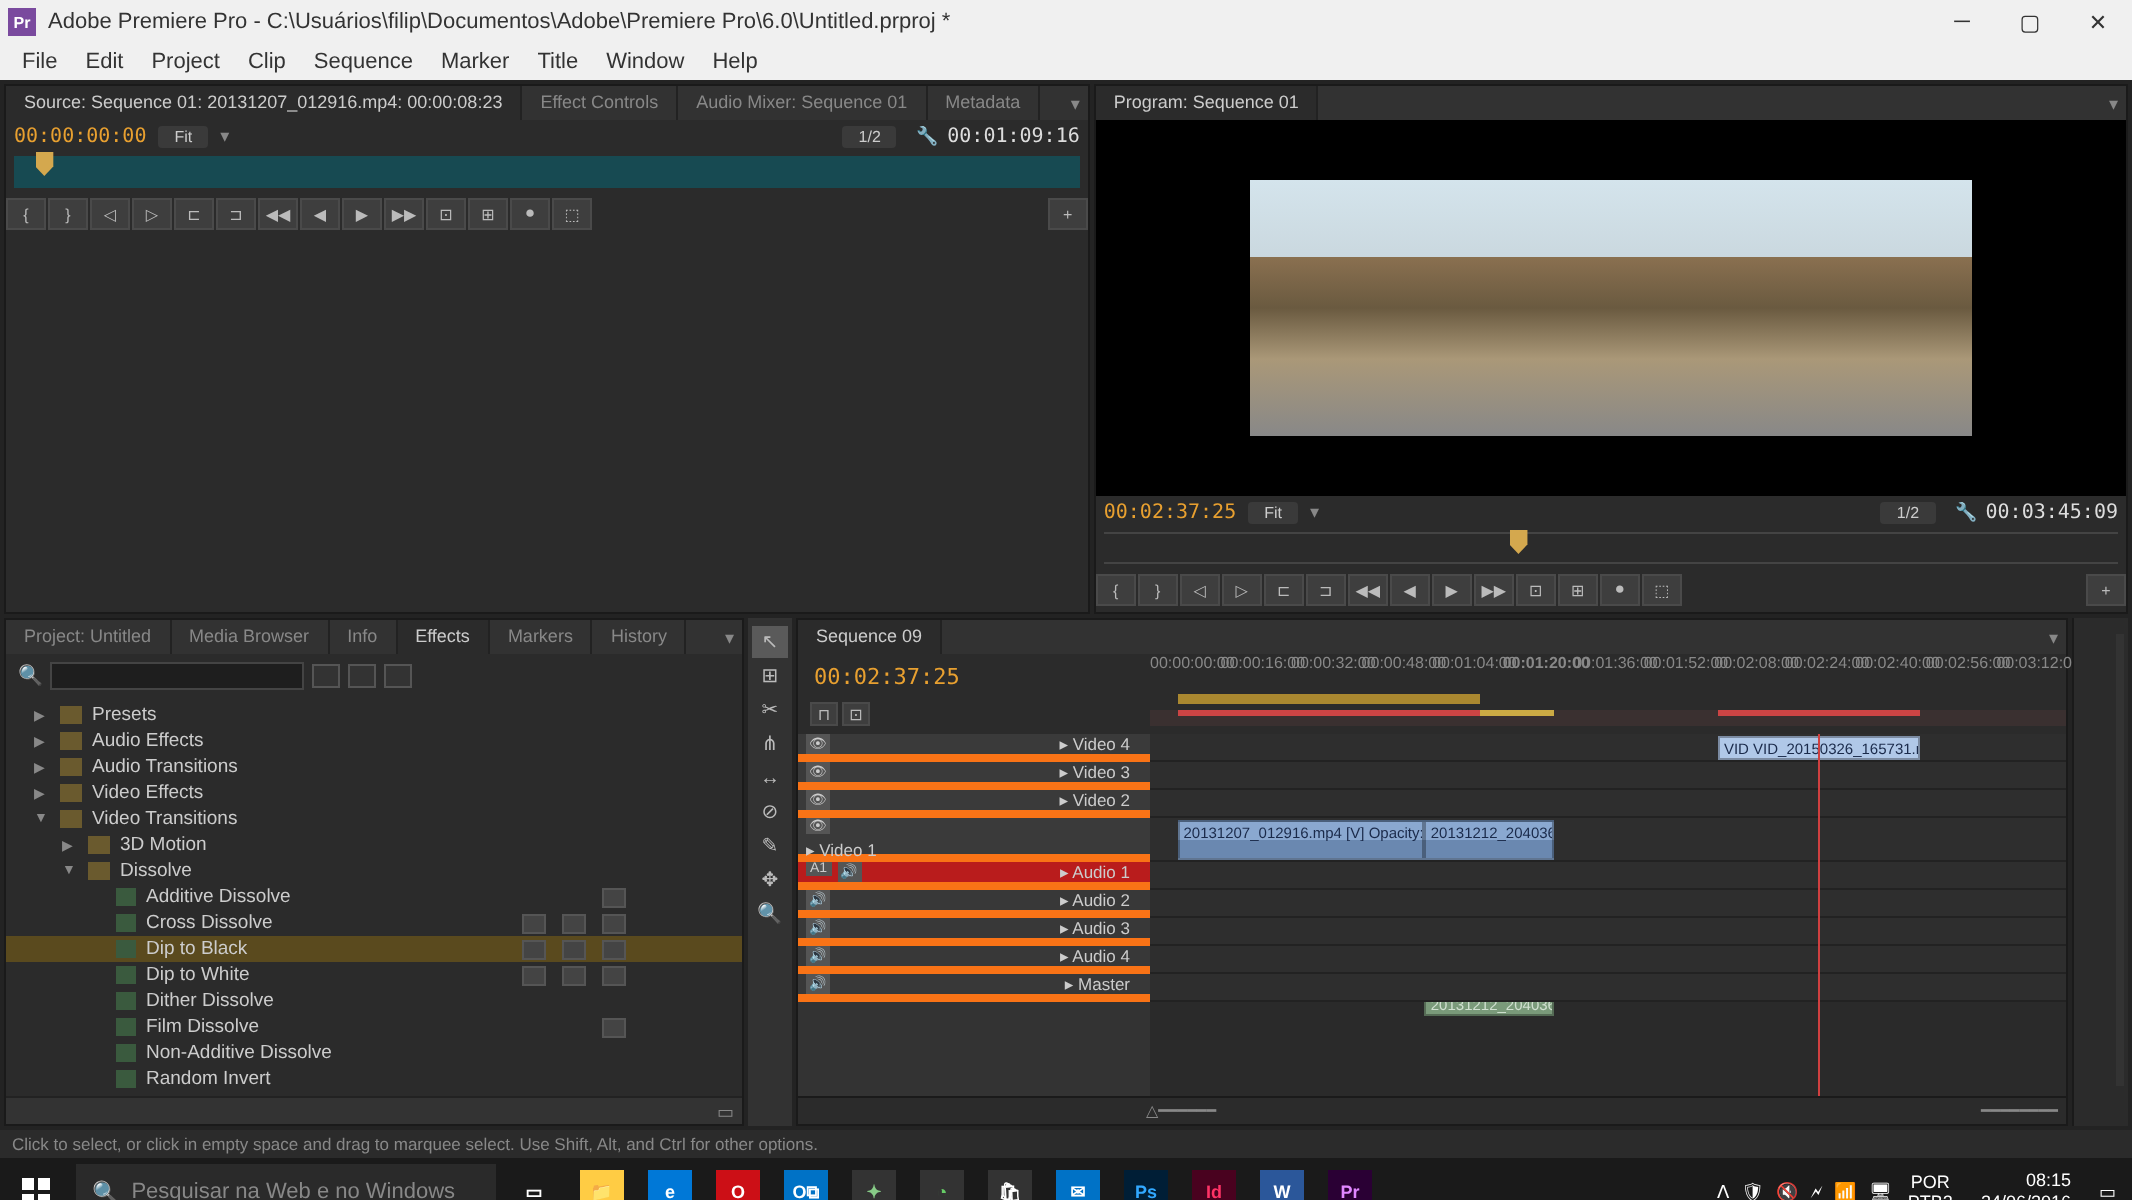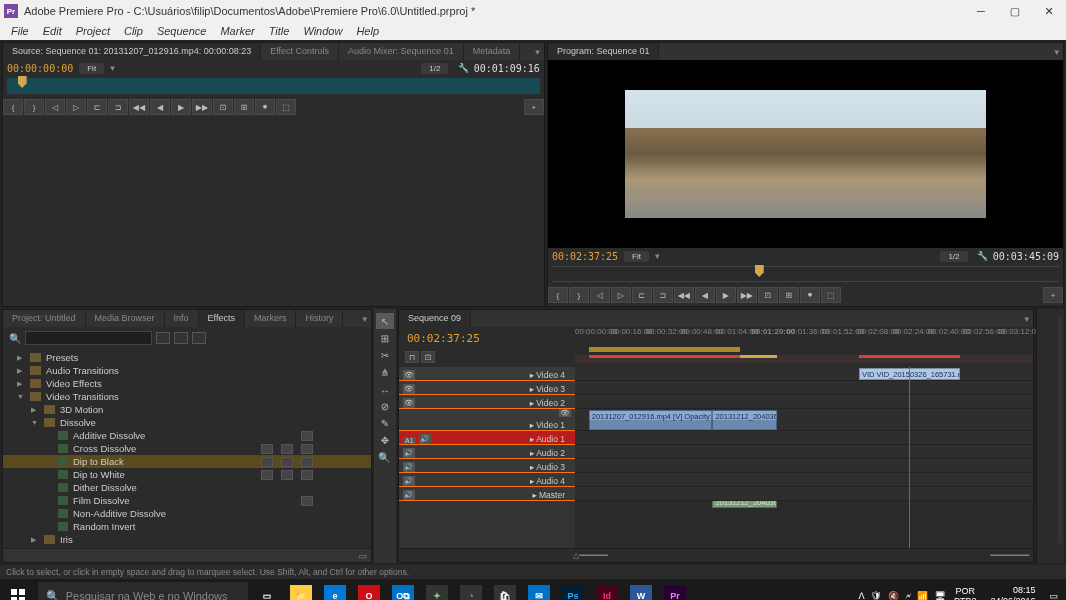--- a/index.html
+++ b/index.html
@@ -5,21 +5,21 @@
 * { margin: 0; padding: 0; box-sizing: border-box; font-family: "Segoe UI", Tahoma, sans-serif; }
 body { background: #232323; color: #ccc; font-size: 10px; width: 1066px; height: 600px; overflow: hidden; user-select: none; }
 
 
 .titlebar { height: 22px; background: #f0f0f0; display: flex; align-items: center; padding-left: 4px; color: #333; font-size: 11px; }
 .titlebar .app-icon { width: 14px; height: 14px; background: #7a4a9e; margin-right: 6px; display: inline-flex; align-items: center; justify-content: center; font-size: 8px; font-weight: bold; color: #fff; }
 .titlebar .spacer { flex: 1; }
 .titlebar .win-btn { width: 34px; height: 22px; display: flex; align-items: center; justify-content: center; font-size: 11px; color: #333; }
 
 
-.menubar { height: 18px; background: #f0f0f0; display: flex; align-items: center; padding-left: 4px; color: #333; font-size: 11px; font-style: italic; }
+.menubar { height: 18px; background: #f0f0f0; display: flex; align-items: center; padding-left: 4px; color: #333; font-size: 11px; }
 .menubar .menu-item { padding: 0 7px; }
 
 
 .workspace { background: #232323; height: 525px; display: flex; flex-direction: column; }
 
 .top-row { height: 300px; display: flex; gap: 2px; padding: 2px; }
 .bottom-row { flex: 1; display: flex; gap: 2px; padding: 0 2px 2px; }
 
 
 .panel { background: #2b2b2b; border: 1px solid #1a1a1a; display: flex; flex-direction: column; position: relative; }
@@ -71,21 +71,21 @@
 .tl-controls-col { width: 176px; background: #2b2b2b; display: flex; flex-direction: column; justify-content: flex-end; padding: 2px 4px; }
 .tl-tc { color: #e8a030; font-family: monospace; font-size: 11px; padding: 4px; }
 .tl-ruler-area { flex: 1; background: #2b2b2b; position: relative; }
 .tl-ruler { height: 18px; display: flex; font-size: 8px; color: #888; position: relative; padding-left: 0px; }
 .tl-ruler span { position: absolute; }
 .tl-workarea { height: 10px; position: relative; }
 .tl-workarea .bar { position: absolute; top: 2px; height: 5px; background: #aa8830; }
 
 .tl-tracks-row { flex: 1; display: flex; overflow: hidden; }
 .tl-track-headers { width: 176px; background: #333; }
-.track-header { height: 14px; border-bottom: 1px solid #f97316; display: flex; align-items: flex-end; padding: 0 4px; font-size: 8.5px; background: #383838; gap: 3px; }
+.track-header { height: 14px; border-bottom: 4px solid #f97316; display: flex; align-items: flex-start; padding: 0 4px; font-size: 8.5px; background: #383838; gap: 3px; }
 .track-header.video { background: #3a3a3a; }
 .track-header.sel { background: #b91c1c; }
 .track-header .eye { width: 12px; height: 10px; background: #555; font-size: 7px; display: flex; align-items:center; justify-content:center; }
 .track-header .lbl { flex: 1; text-align: right; padding-right: 6px; }
 .track-header.tall{height:22px;flex-direction:column;}
 
 .tl-track-content { flex: 1; position: relative; background: #2a2a2a; }
 .track-lane { height: 14px; border-bottom: 1px solid #222; position: relative; background: #2e2e2e; }
 .track-lane.tall{height:22px;}
 .clip { position: absolute; top: 1px; height: 12px; border: 1px solid rgba(0,0,0,.3); font-size: 7.5px; padding: 0 2px; overflow: hidden; white-space: nowrap; line-height: 11px;}
@@ -247,20 +247,25 @@
       </div>
       <div class="tree" id="fx-tree">
           <div class="tree-item l1">
             <span class="arrow">▶</span>
             <span class="folder-icon"></span>
             <span>Presets</span>
           </div>
           <div class="tree-item l1">
             <span class="arrow">▶</span>
             <span class="folder-icon"></span>
+            <span>Audio Effects</span>
+          </div>
+          <div class="tree-item l1">
+            <span class="arrow">▶</span>
+            <span class="folder-icon"></span>
             <span>Audio Transitions</span>
           </div>
           <div class="tree-item l1">
             <span class="arrow">▶</span>
             <span class="folder-icon"></span>
             <span>Video Effects</span>
           </div>
           <div class="tree-item l1">
             <span class="arrow">▼</span>
             <span class="folder-icon"></span>
@@ -333,25 +338,20 @@
           </div>
           <div class="tree-item l3">
             <span class="arrow"></span>
             <span class="fx-icon"></span>
             <span>Non-Additive Dissolve</span>
           </div>
           <div class="tree-item l3">
             <span class="arrow"></span>
             <span class="fx-icon"></span>
             <span>Random Invert</span>
-          </div>
-          <div class="tree-item l2">
-            <span class="arrow">▶</span>
-            <span class="folder-icon"></span>
-            <span>Iris</span>
           </div>
         </div>
       <div style="height:14px;background:#333;border-top:1px solid #222;display:flex;justify-content:flex-end;padding:0 4px;align-items:center">
         <span style="font-size:9px;color:#888">▭</span>
       </div>
     </div>
 
     <div class="tool-col" id="tools">
         <div class="tool-btn active">↖</div>
         <div class="tool-btn">⊞</div>

